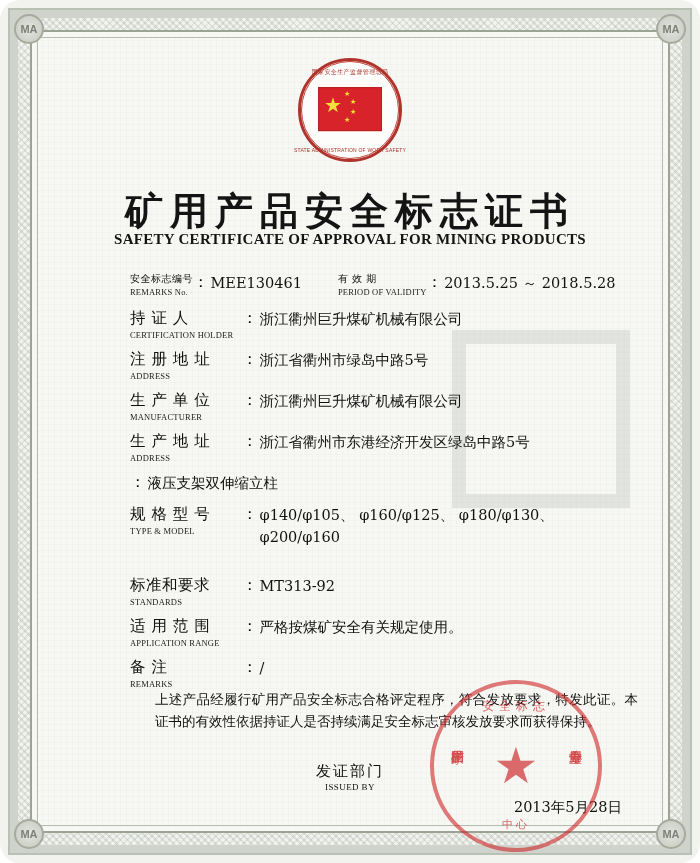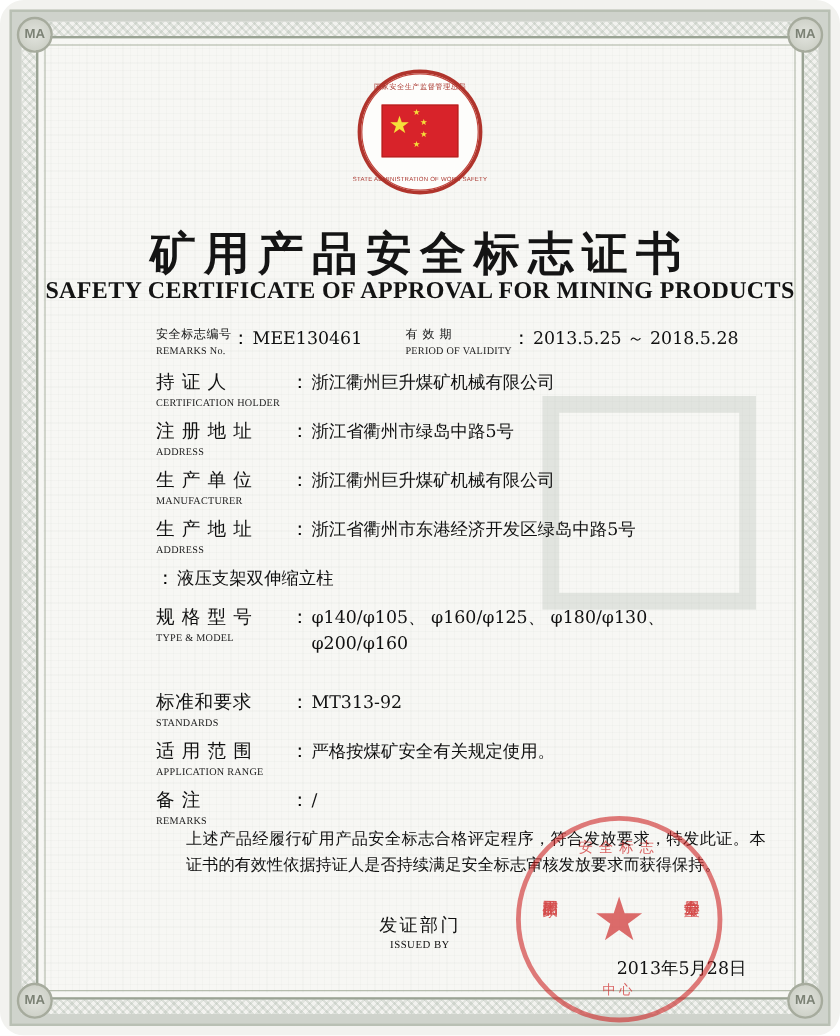--- a/index.html
+++ b/index.html
@@ -174,21 +174,21 @@
     font-weight: bold;
     letter-spacing: 7px;
     color: #141414;
     font-family: "DejaVu Serif", serif;
   }
   .title-en {
     position: absolute;
     left: 0; right: 0;
     top: 231px;
     text-align: center;
-    font-size: 20px;
+    font-size: 15px;
     font-weight: bold;
     letter-spacing: 0.3px;
     color: #141414;
     font-family: "Liberation Serif", serif;
   }
 
   
   .fields {
     position: absolute;
     left: 130px;

